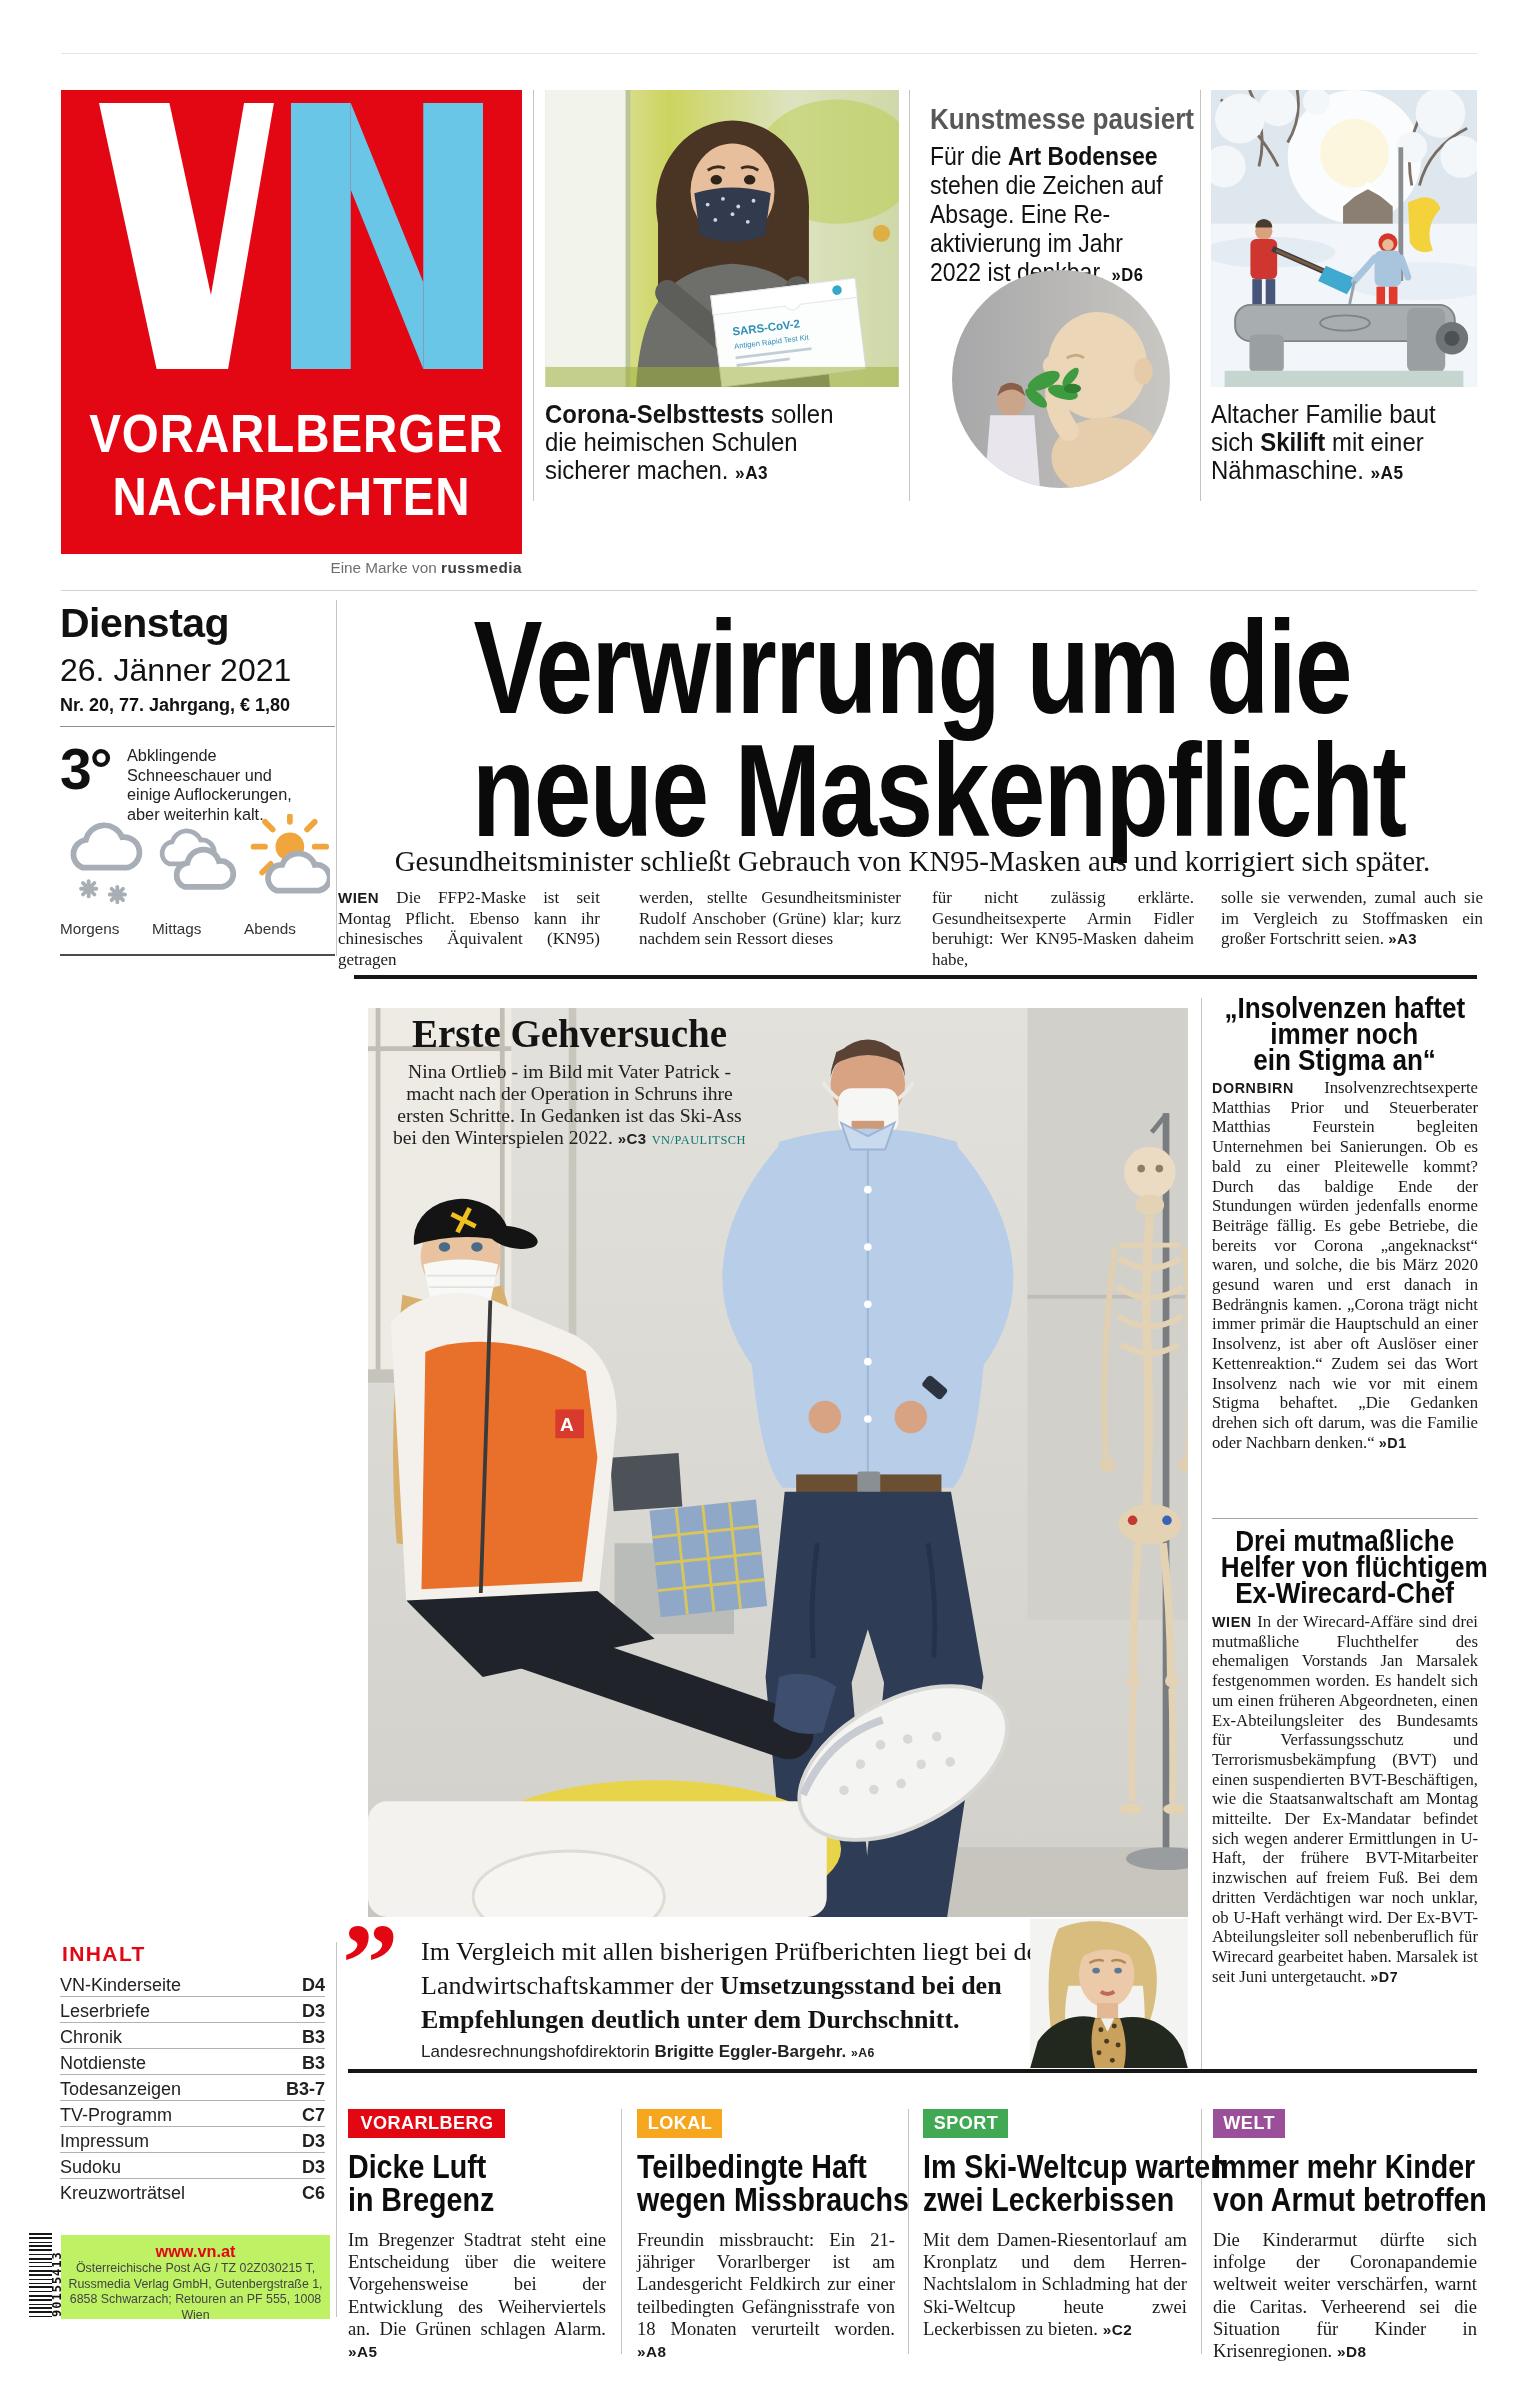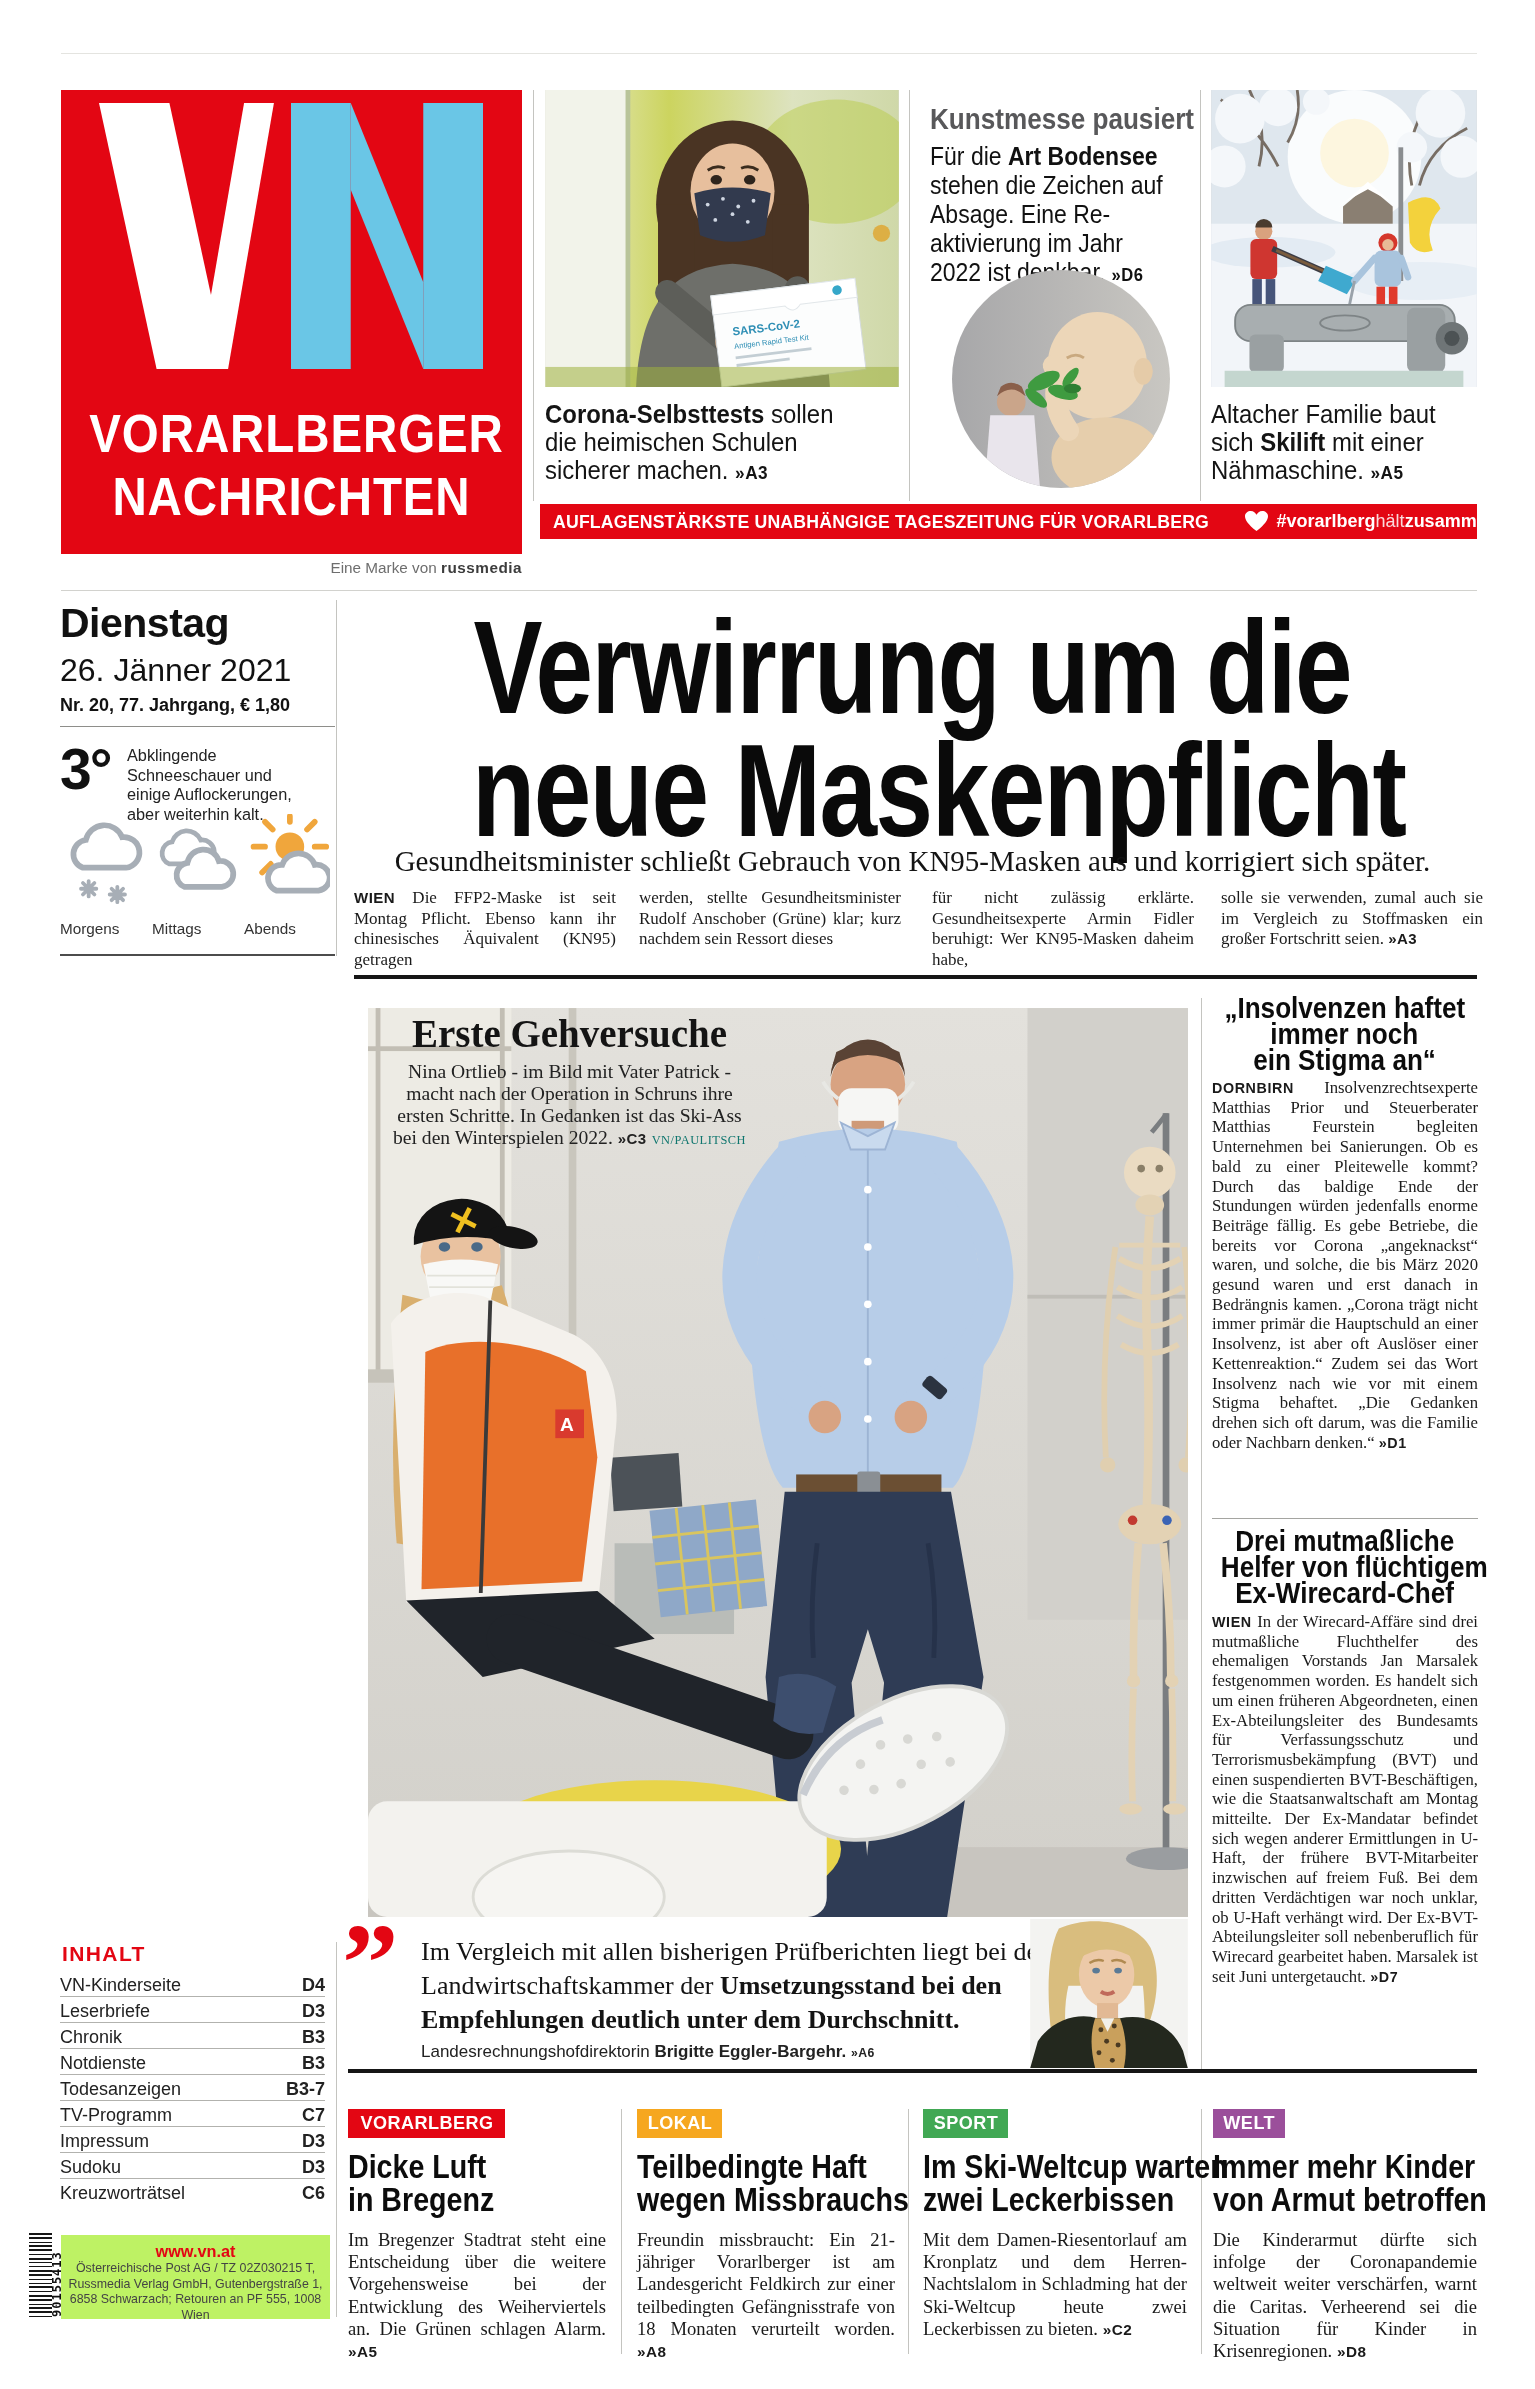--- a/index.html
+++ b/index.html
@@ -56,21 +56,21 @@
   #datecol-div{left:336px;top:600px;height:356px;}
 
   
   .hl-line{position:absolute;left:348px;width:1129px;text-align:center;font-weight:bold;
            font-size:131px;line-height:1;letter-spacing:-1.9px;color:#0a0a0a;}
   .hl-line>span{display:inline-block;transform:scaleX(.79);transform-origin:center top;white-space:nowrap;}
   #hl1{top:602px;} #hl2{top:725px;}
   #subhead{left:348px;top:845px;width:1129px;text-align:center;font-size:29px;color:#141414;}
   .leadcol{position:absolute;top:888px;width:262px;font-size:17px;line-height:1.22;color:#1a1a1a;}
   .leadcol .tag{font-family:"Liberation Sans",sans-serif;font-weight:bold;font-size:15px;letter-spacing:0.5px;}
-  #leadc1{left:354px;} #leadc2{left:639px;} #leadc3{left:932px;} #leadc4{left:1221px;}
+  #leadc1{left:338px;} #leadc2{left:639px;} #leadc3{left:932px;} #leadc4{left:1221px;}
   #lead-rule{left:354px;top:975px;width:1123px;height:3.8px;background:#161616;}
 
   
   #mainphoto{left:368px;top:1008px;width:820px;height:909px;overflow:hidden;background:#d9d7d2;}
   #mp-title{left:382px;top:1011px;width:375px;text-align:center;font-weight:bold;font-size:39px;color:#141414;font-family:"Liberation Serif",serif;}
   #mp-cap{left:386px;top:1061px;width:367px;text-align:center;font-size:19.6px;line-height:1.12;color:#222;font-family:"Liberation Serif",serif;}
   #mp-cap .credit{font-family:Liberation Serif, serif;font-size:12.4px;color:#0f766e;letter-spacing:0.5px;}
   #mp-cap .pageref{font-family:"Liberation Sans",sans-serif;font-size:15px;}
 
   
@@ -295,29 +295,20 @@
         <ellipse cx="140" cy="244" rx="26" ry="8" fill="none" stroke="#7e8486" stroke-width="2"></ellipse>
         <line x1="56" y1="296" x2="56" y2="306" stroke="#555" stroke-width="3"></line>
         <rect x="14" y="294" width="250" height="17" fill="#c4d6cf"></rect>
       </g>
     </svg>
   </div>
   <div class="topcap" style="left:1211px;width:266px;">
     <div><span>Altacher Familie baut sich </span><span class="b">Skilift</span><span> mit einer Nähmaschine. </span><span class="pageref">»A5</span></div>
   </div>
 
-  <div class="abs" id="banner" style="background-color: rgb(227, 6, 19);">
-    <div id="banner-left">AUFLAGENSTÄRKSTE UNABHÄNGIGE TAGESZEITUNG FÜR VORARLBERG</div>
-    <div id="banner-right">
-      <svg width="25" height="23" viewBox="0 0 26 24">
-        <path d="M13,22 C4,15 1,10 1,6.5 C1,3 4,1 7,1 C10,1 12,3 13,5 C14,3 16,1 19,1 C22,1 25,3 25,6.5 C25,10 22,15 13,22 Z" fill="#ffffff"></path>
-      </svg>
-      <span><span class="b">#vorarlberg</span><span class="lt">hält</span><span class="b">zusammen</span></span>
-    </div>
-  </div>
   <div class="abs" id="masthead-rule"></div>
 
   <div class="abs" id="day">Dienstag</div>
   <div class="abs" id="date">26. Jänner 2021</div>
   <div class="abs" id="issue">Nr. 20, 77. Jahrgang, € 1,80</div>
   <div class="hline" id="date-rule" style="background:#8e8e8a;"></div>
   <div class="abs" id="temp">3°</div>
   <div class="abs" id="wtext">Abklingende Schneeschauer und einige Auflockerungen, aber weiterhin kalt.</div>
 
   <div class="abs" id="wicons">

